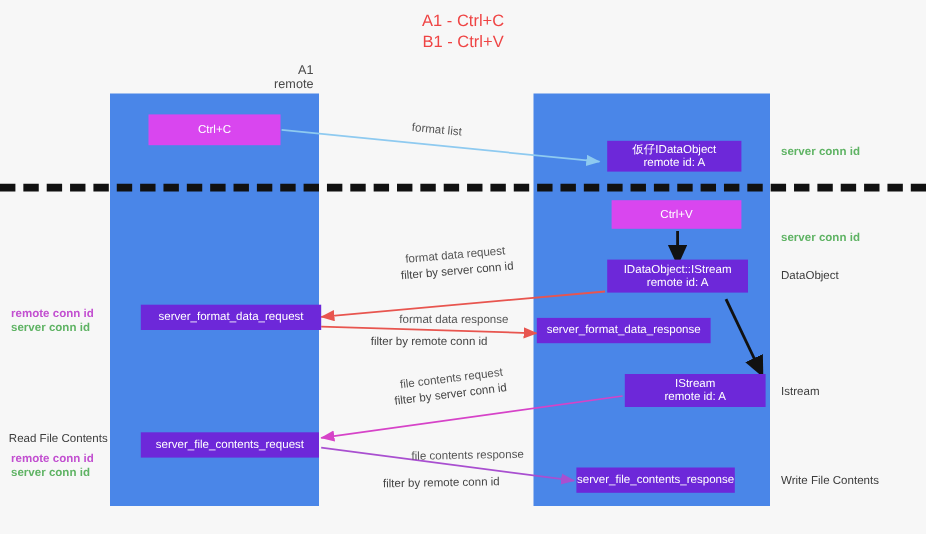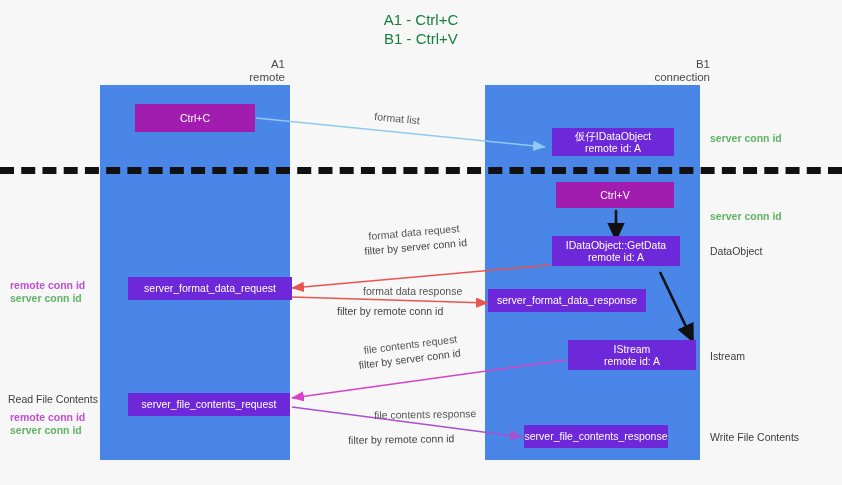--- a/index.html
+++ b/index.html
@@ -8,36 +8,36 @@
     background:#f7f7f7;
     font-family:"Liberation Sans", sans-serif;
     position:relative;
     overflow:hidden;
     color:#444;
   }
   #stage{position:absolute;left:0;top:0;width:842px;height:485px;}
 
   .title{
     position:absolute;left:0;top:10px;width:842px;
-    text-align:center;font-size:15px;color:#15803d;line-height:19px;
+    text-align:center;font-size:15px;color:#ef4444;line-height:19px;
   }
 
   .col-head{
     position:absolute;text-align:right;font-size:11.5px;
     color:#4a4a4a;line-height:13px;
   }
 
   .lane{position:absolute;background:#4a86e8;}
 
   .box{
     position:absolute;box-sizing:border-box;
     display:flex;flex-direction:column;align-items:center;justify-content:center;
     color:#ffffff;font-size:10.5px;line-height:12.5px;text-align:center;
   }
-  .box.green{background:#a21caf;}
+  .box.green{background:#d946ef;}
   .box.orange{background:#6d28d9;}
   .box span{display:block;white-space:nowrap;}
 
   .dashline{
     position:absolute;left:0;top:167px;width:842px;height:0;
     border-top:7px dashed #111;
   }
 
   .lbl{position:absolute;font-size:10.5px;line-height:13px;white-space:nowrap;}
   .lbl.plain{color:#555;}
@@ -54,24 +54,20 @@
 <div id="stage">
 
   <div class="title">
     <div>A1 - Ctrl+C</div>
     <div>B1 - Ctrl+V</div>
   </div>
 
   <div class="col-head" style="left:105px;top:58px;width:180px;">
     <div>A1</div>
     <div>remote</div>
-  </div>
-  <div class="col-head" style="left:530px;top:58px;width:180px;">
-    <div>B1</div>
-    <div>connection</div>
   </div>
 
   <div class="lane" style="left:100px;top:85px;width:190px;height:375px;"></div>
   <div class="lane" style="left:485px;top:85px;width:215px;height:375px;"></div>
 
   <svg id="wires" viewBox="0 0 842 485" xmlns="http://www.w3.org/2000/svg">
     <defs>
       <marker id="ah-blue" markerWidth="9" markerHeight="9" refX="7.5" refY="3.2" orient="auto">
         <path d="M0,0 L8,3.2 L0,6.4 z" fill="#8ecaf0"></path>
       </marker>
@@ -121,21 +117,21 @@
   <div class="box orange" style="left:552px;top:128px;width:122px;height:28px;">
     <span>仮仔IDataObject</span>
     <span>remote id: A</span>
   </div>
 
   <div class="box green" style="left:556px;top:182px;width:118px;height:26px;">
     <span>Ctrl+V</span>
   </div>
 
   <div class="box orange" style="left:552px;top:236px;width:128px;height:30px;">
-    <span>IDataObject::GetData</span>
+    <span>IDataObject::IStream</span>
     <span>remote id: A</span>
   </div>
 
   <div class="box orange" style="left:568px;top:340px;width:128px;height:30px;">
     <span>IStream</span>
     <span>remote id: A</span>
   </div>
 
   <div class="box orange" style="left:488px;top:289px;width:158px;height:23px;text-align:right;">
     <span>server_format_data_response</span>

